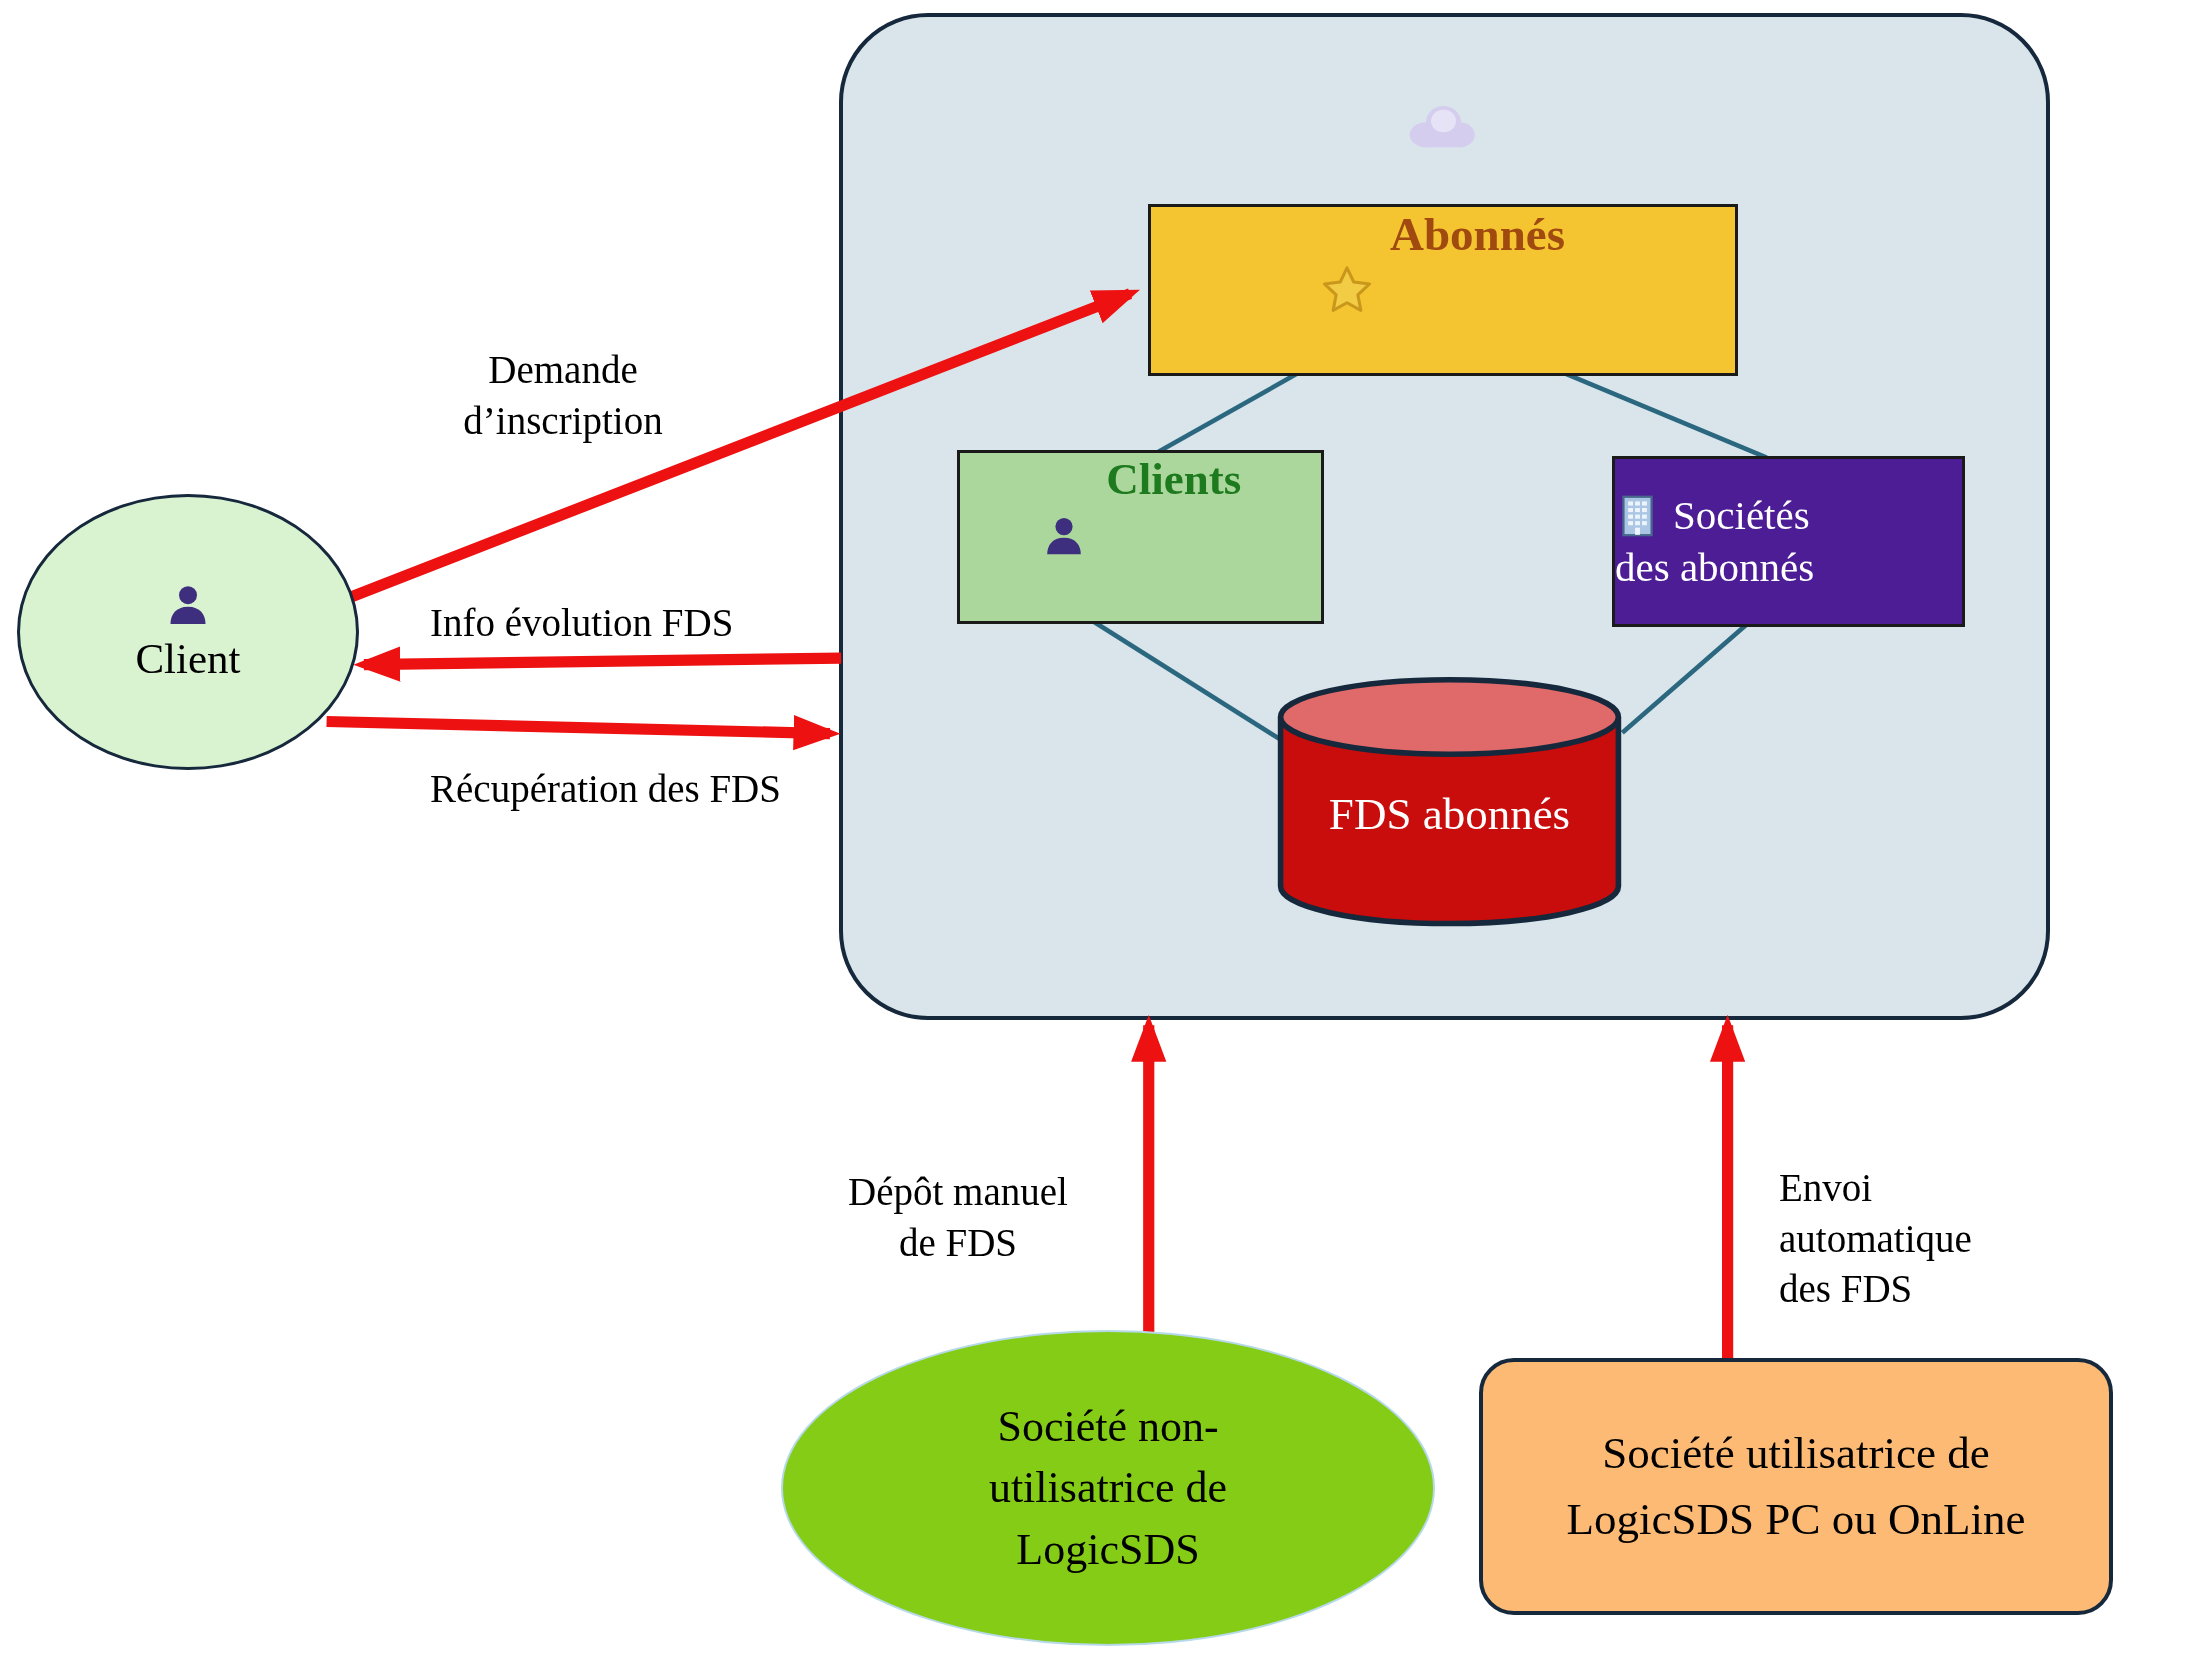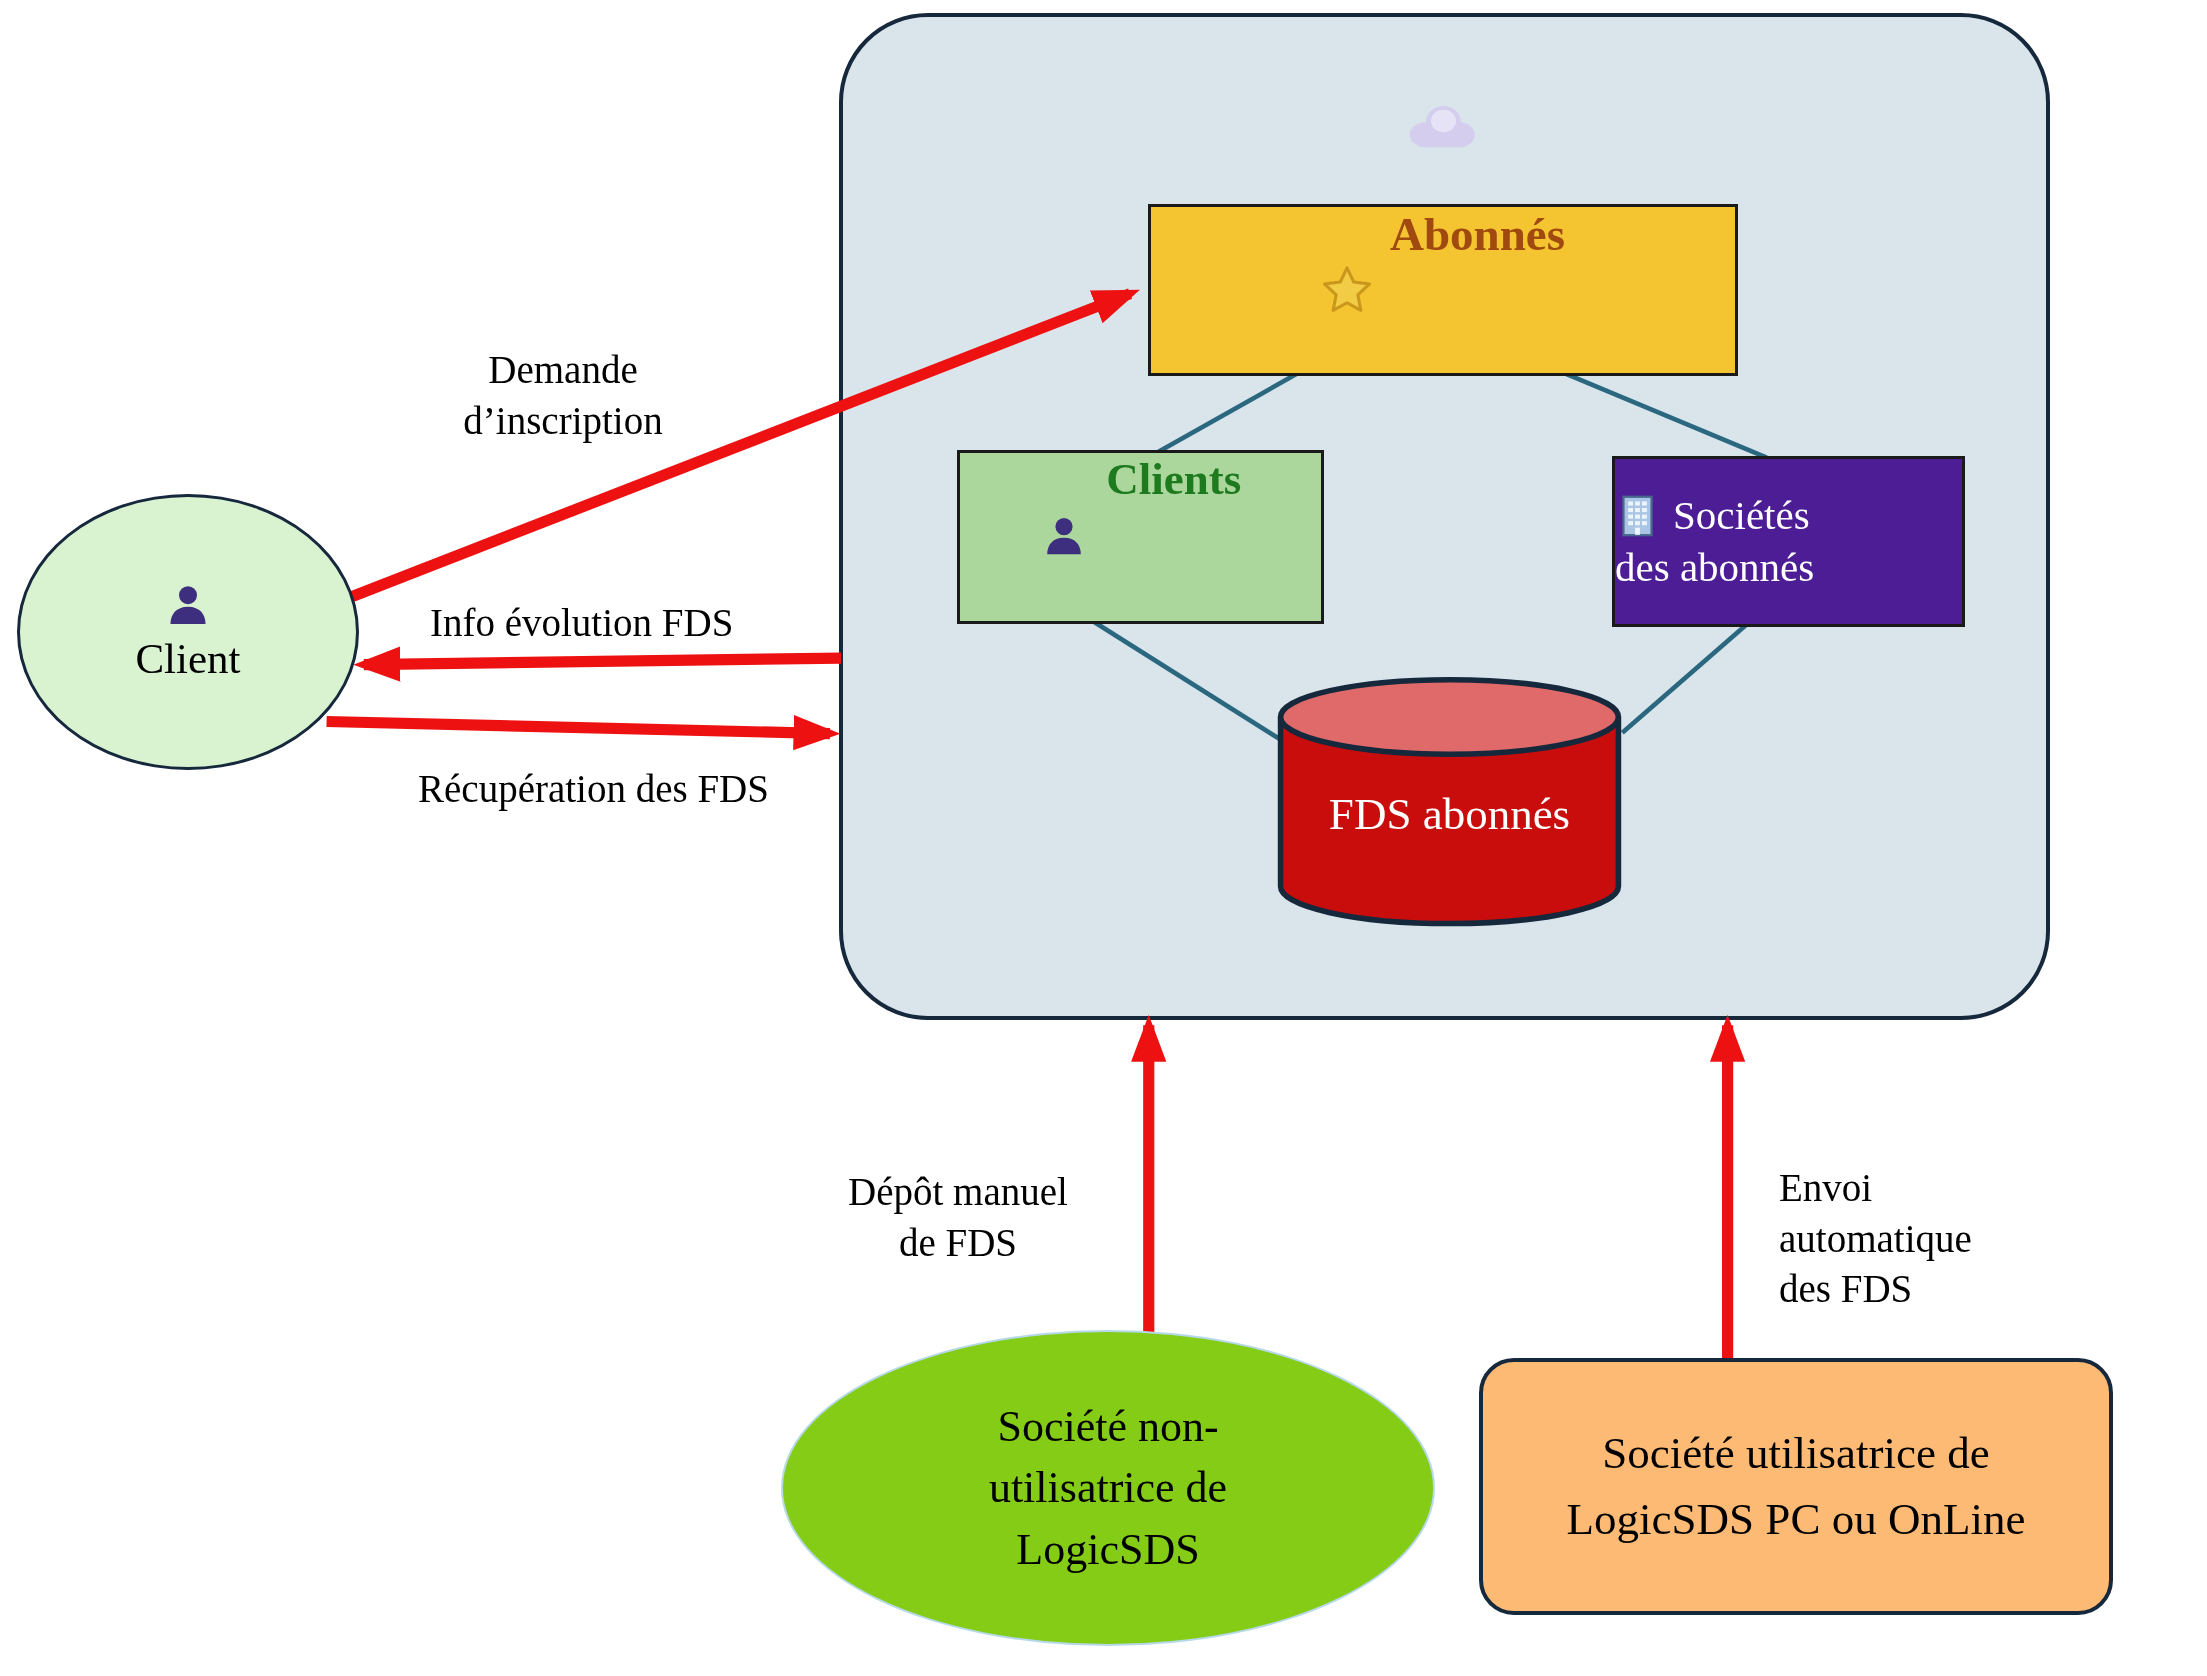--- a/index.html
+++ b/index.html
@@ -104,21 +104,21 @@
   }
 
   
   .flow-label {
     position: absolute;
     font-size: 39px; line-height: 1.3;
     white-space: pre-line;
   }
   .lbl-demande { left: 423px; top: 345px; width: 280px; text-align: center; }
   .lbl-info    { left: 430px; top: 598px; white-space: nowrap; }
-  .lbl-recup   { left: 418px; top: 764px; white-space: nowrap; font-family: Liberation Serif, serif; }
+  .lbl-recup   { left: 430px; top: 764px; white-space: nowrap; font-family: Liberation Serif, serif; }
   .lbl-depot   { left: 818px; top: 1167px; width: 280px; text-align: center; }
   .lbl-envoi   { left: 1779px; top: 1163px; width: 317px; text-align: left; }
 
   .icon { display: inline-flex; align-items: center; justify-content: center; line-height: 0; }
 </style>
 </head>
 <body>
 
 <div class="canvas">
 

